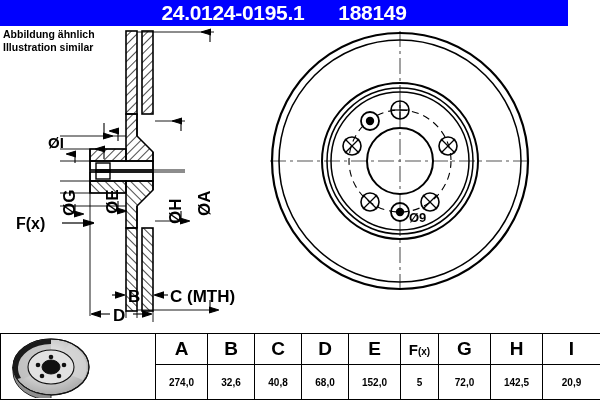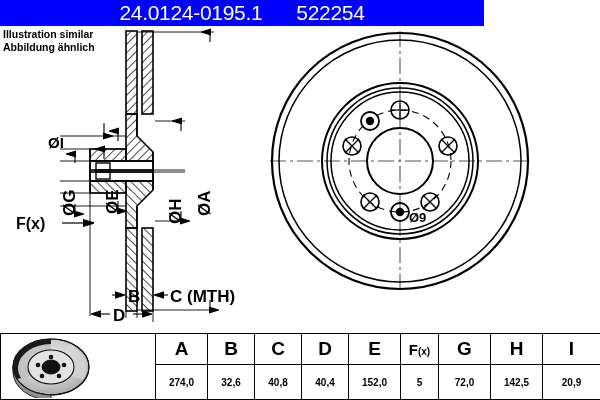--- a/index.html
+++ b/index.html
@@ -10,28 +10,28 @@
     width: 600px; height: 400px;
     font-family: "Liberation Sans", sans-serif;
     overflow: hidden;
     position: relative;
   }
   #page { position: relative; width: 600px; height: 400px; background:#fff; }
 
   
   .header-bar {
     position: absolute; left: 0; top: 0;
-    width: 484px; height: 26px;
+    width: 568px; height: 26px;
     background: #0000ff;
     color: #ffffff;
     display: flex;
     align-items: center;
     justify-content: center;
     gap: 34px;
-    font-weight: normal;
+    font-weight: bold;
     font-size: 21px;
     letter-spacing: -0.3px;
     white-space: nowrap;
   }
   .header-bar .code { }
   .header-bar .artnr { }
 
   
   .note {
     position: absolute; left: 3px; top: 28px;
@@ -72,26 +72,26 @@
   }
   .disc-thumb { display:block; }
 </style>
 </head>
 <body>
 
 <div id="page">
 
   <div class="header-bar">
     <span class="code">24.0124-0195.1</span>
-    <span class="artnr">522254</span>
+    <span class="artnr">188149</span>
   </div>
 
   <div class="note">
+    <div>Abbildung ähnlich</div>
     <div>Illustration similar</div>
-    <div>Abbildung ähnlich</div>
   </div>
 
   <div class="drawing">
     <svg width="600" height="300" viewBox="0 0 600 300" xmlns="http://www.w3.org/2000/svg">
 
       <g fill="none" stroke="#000">
 
         <defs>
           <pattern id="hatchA" width="6" height="6" patternTransform="rotate(45)" patternUnits="userSpaceOnUse">
             <line x1="0" y1="0" x2="0" y2="6" stroke="#000" stroke-width="1.4"></line>
@@ -329,21 +329,21 @@
       <th class="head-cell">E</th>
       <th class="head-cell fx-head"><span>F</span><sub>(x)</sub></th>
       <th class="head-cell">G</th>
       <th class="head-cell">H</th>
       <th class="head-cell">I</th>
     </tr>
     <tr>
       <td class="val-cell">274,0</td>
       <td class="val-cell">32,6</td>
       <td class="val-cell">40,8</td>
-      <td class="val-cell">40,4</td>
+      <td class="val-cell">68,0</td>
       <td class="val-cell">152,0</td>
       <td class="val-cell">5</td>
       <td class="val-cell">72,0</td>
       <td class="val-cell">142,5</td>
       <td class="val-cell">20,9</td>
     </tr>
   </tbody>
     </table>
 
 </div>

